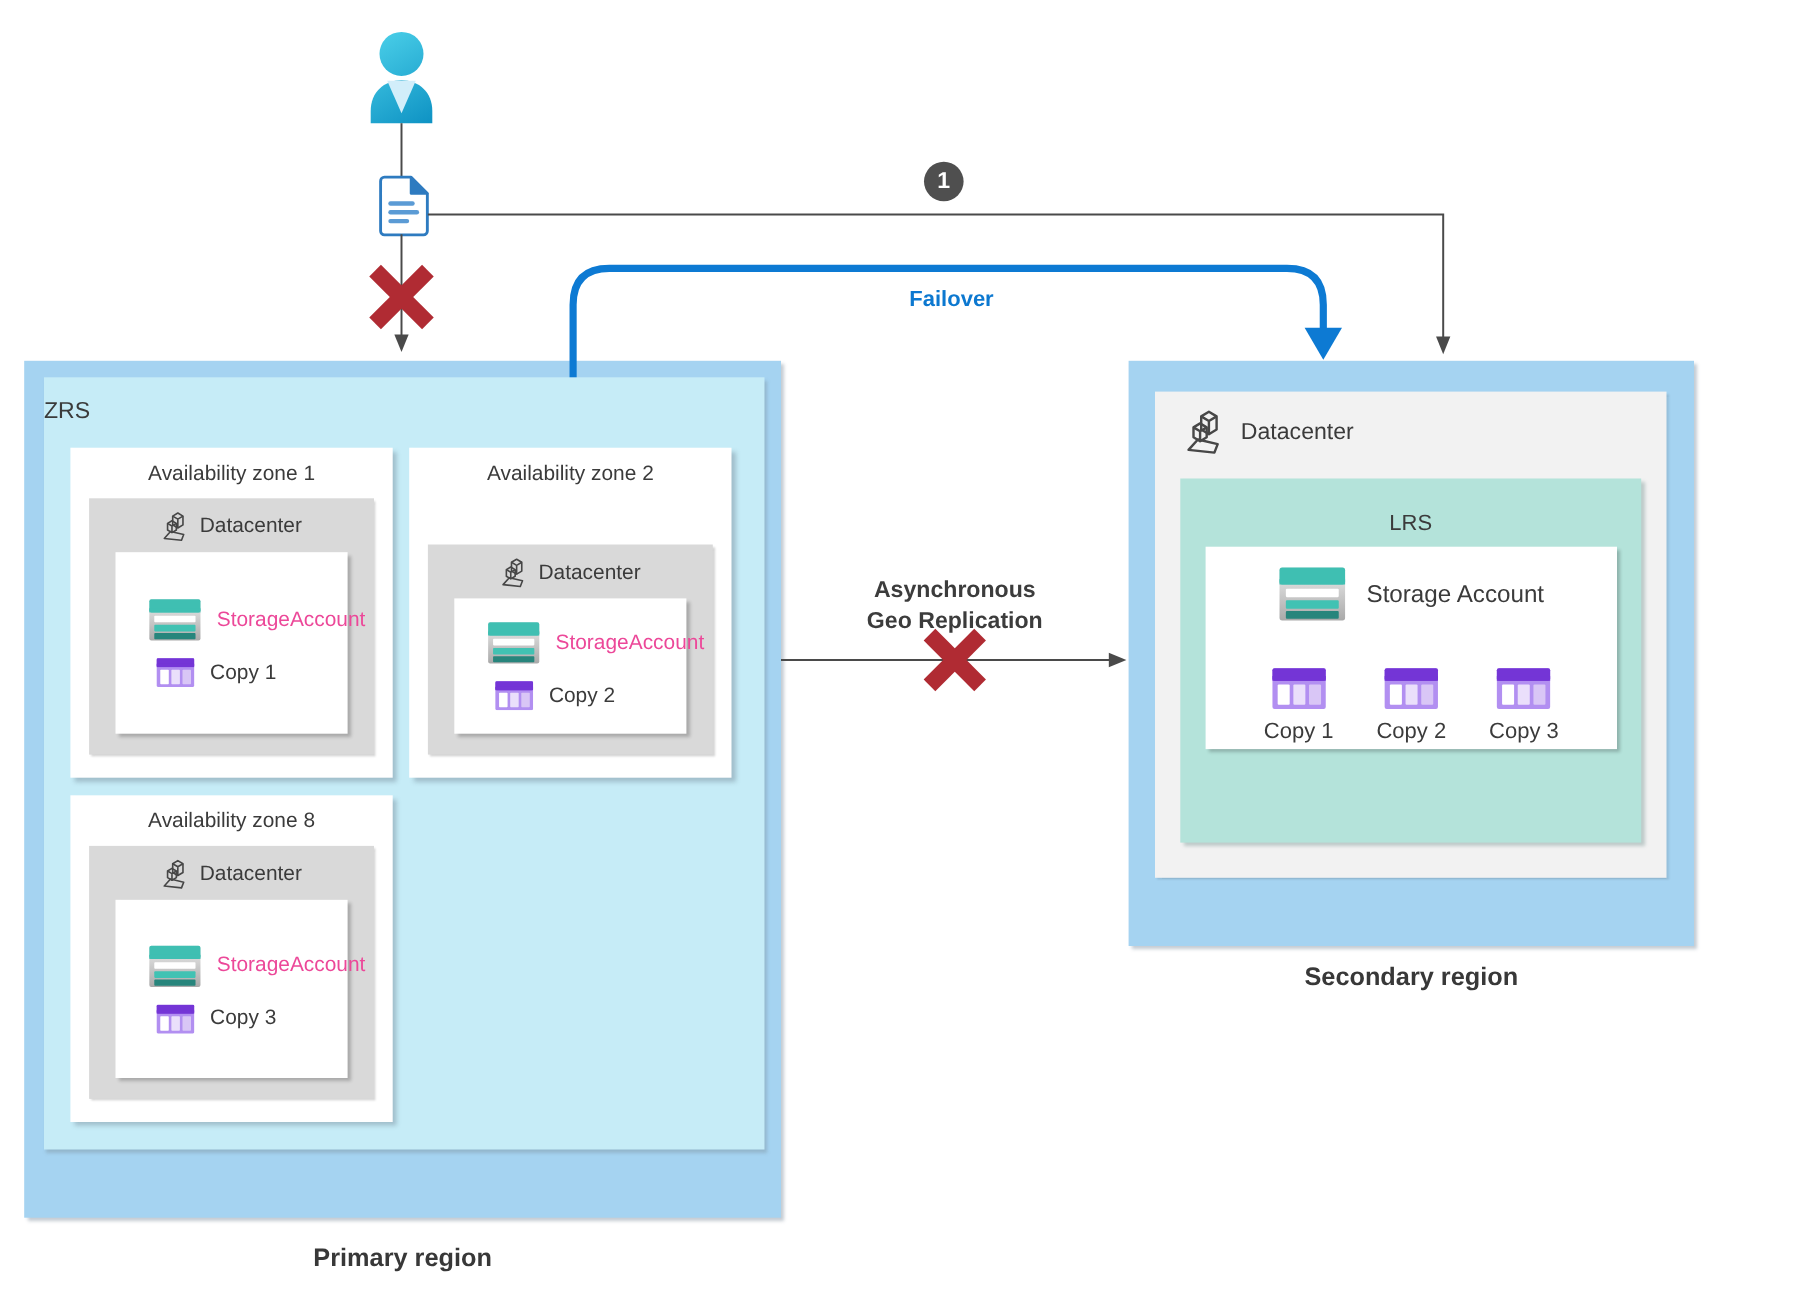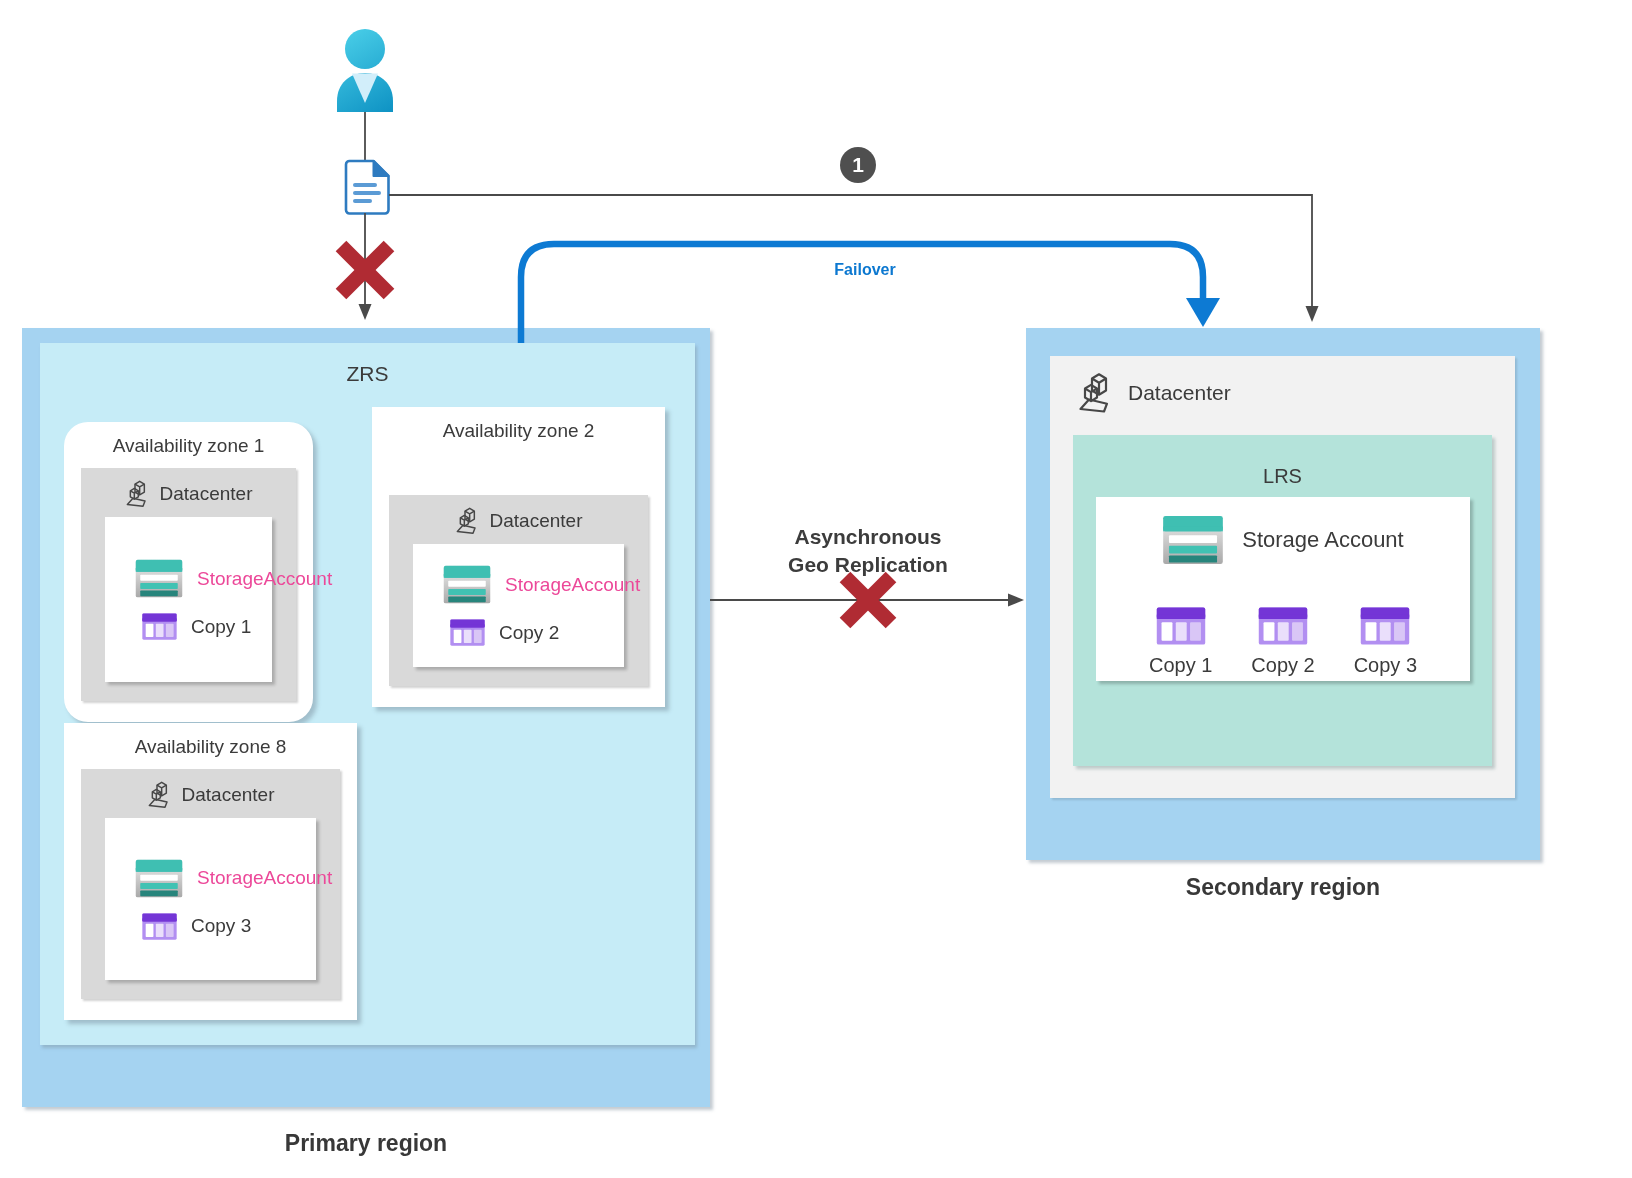--- a/index.html
+++ b/index.html
@@ -5,25 +5,25 @@
   html,body{margin:0;padding:0;background:#fff;}
   .canvas{position:relative;width:1632px;height:1178px;background:#ffffff;overflow:hidden;
           font-family:"Liberation Sans", sans-serif;color:#3d3d3d;}
   .abs{position:absolute;}
 
   
   #primary-region{left:22px;top:328px;width:688px;height:779px;background:#a5d3f1;
                   box-shadow:3px 3px 3px rgba(125,140,155,.45);}
   #zrs-box{left:40px;top:343px;width:655px;height:702px;background:#c6ecf7;
            box-shadow:2px 3px 3px rgba(120,140,150,.4);}
-  .zrs-title{left:40px;top:362px;width:655px;text-align:center;font-size:21px;color:#3b3b3b;}
+  .zrs-title{left:40px;top:362px;width:655px;text-align:left;font-size:21px;color:#3b3b3b;}
 
   .zone{background:#ffffff;box-shadow:4px 4px 4px rgba(115,135,150,.45);
         display:flex;flex-direction:column;}
-  #zone-1{left:64px;top:422px;width:249px;height:300px;border-radius:24px;}
+  #zone-1{left:64px;top:407px;width:293px;height:300px;}
   #zone-2{left:372px;top:407px;width:293px;height:300px;gap:42px;}
   #zone-3{left:64px;top:723px;width:293px;height:297px;}
   .zone-title{margin-top:13px;text-align:center;font-size:19px;color:#3b3b3b;}
   .zone-dc{margin:11px 17px 21px 17px;flex:1;background:#d9d9d9;
            box-shadow:2px 2px 2px rgba(0,0,0,.18);
            display:flex;flex-direction:column;align-items:stretch;}
   .dc-header{display:flex;align-items:center;justify-content:center;gap:11px;margin-top:11px;}
   .dc-header span{font-size:19px;color:#3b3b3b;}
   .zone-white{background:#ffffff;margin:9px 24px 19px 24px;flex:1;
               box-shadow:3px 3px 3px rgba(0,0,0,.22);
@@ -49,21 +49,21 @@
   .sec-storage-row span{font-size:22px;color:#3b3b3b;}
   .sec-copies{display:flex;justify-content:space-evenly;margin-top:42px;padding:0 14px;}
   .sec-copy{display:flex;flex-direction:column;align-items:center;gap:9px;}
   .sec-copy span{font-size:20px;color:#3b3b3b;}
 
   
   .caption{font-weight:bold;font-size:23px;color:#383838;text-align:center;}
   #primary-caption{left:22px;top:1130px;width:688px;}
   #secondary-caption{left:1026px;top:874px;width:514px;}
   #failover-label{left:765px;top:261px;width:200px;text-align:center;
-                  font-weight:bold;font-size:16px;color:#0c78d0;}
+                  font-weight:bold;font-size:20px;color:#0c78d0;}
   #async-label{left:743px;top:495px;width:250px;text-align:center;
                font-weight:bold;font-size:21px;line-height:28px;color:#3c3c3c;margin-top:28px;}
   #num-badge{left:840px;top:147px;width:36px;height:36px;border-radius:50%;
              background:#4f4f4f;color:#ffffff;font-weight:bold;font-size:21px;
              display:flex;align-items:center;justify-content:center;}
 
   
   #overlay{left:0;top:0;width:1632px;height:1178px;pointer-events:none;z-index:5;}
   .icon{flex:0 0 auto;}
 </style>

